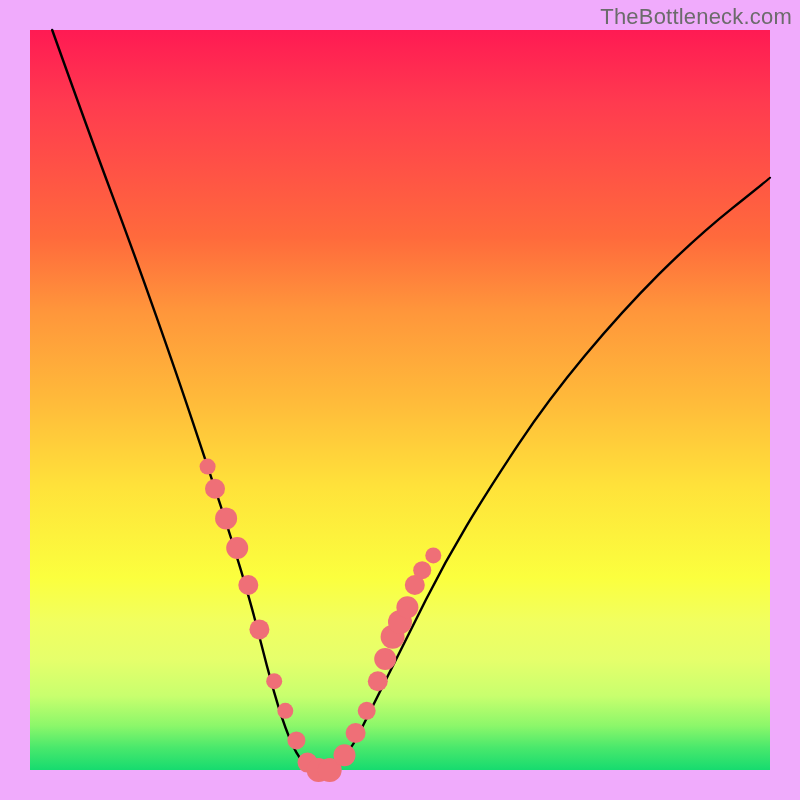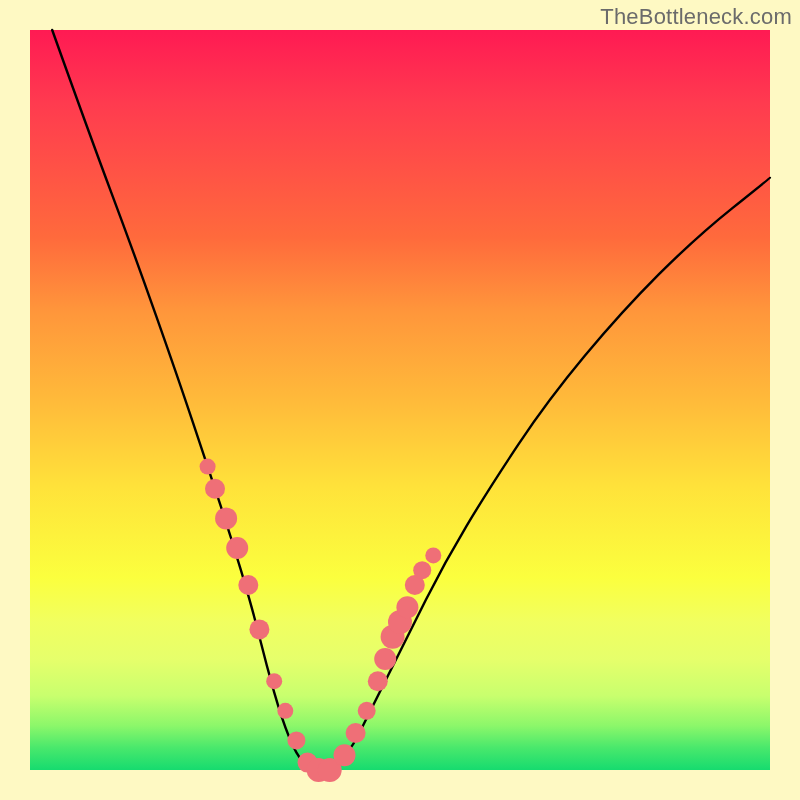--- a/index.html
+++ b/index.html
@@ -10,21 +10,21 @@
     background: #000;
     overflow: hidden;
     font-family: Arial, Helvetica, sans-serif;
   }
   .frame {
     position: absolute;
     left: 0;
     top: 0;
     width: 800px;
     height: 800px;
-    background: #fef9c3;
+    background: #f0abfc;
   }
   .plot-bg {
     position: absolute;
     left: 30px;
     top: 30px;
     width: 740px;
     height: 740px;
     
     background: linear-gradient(
       to bottom,

